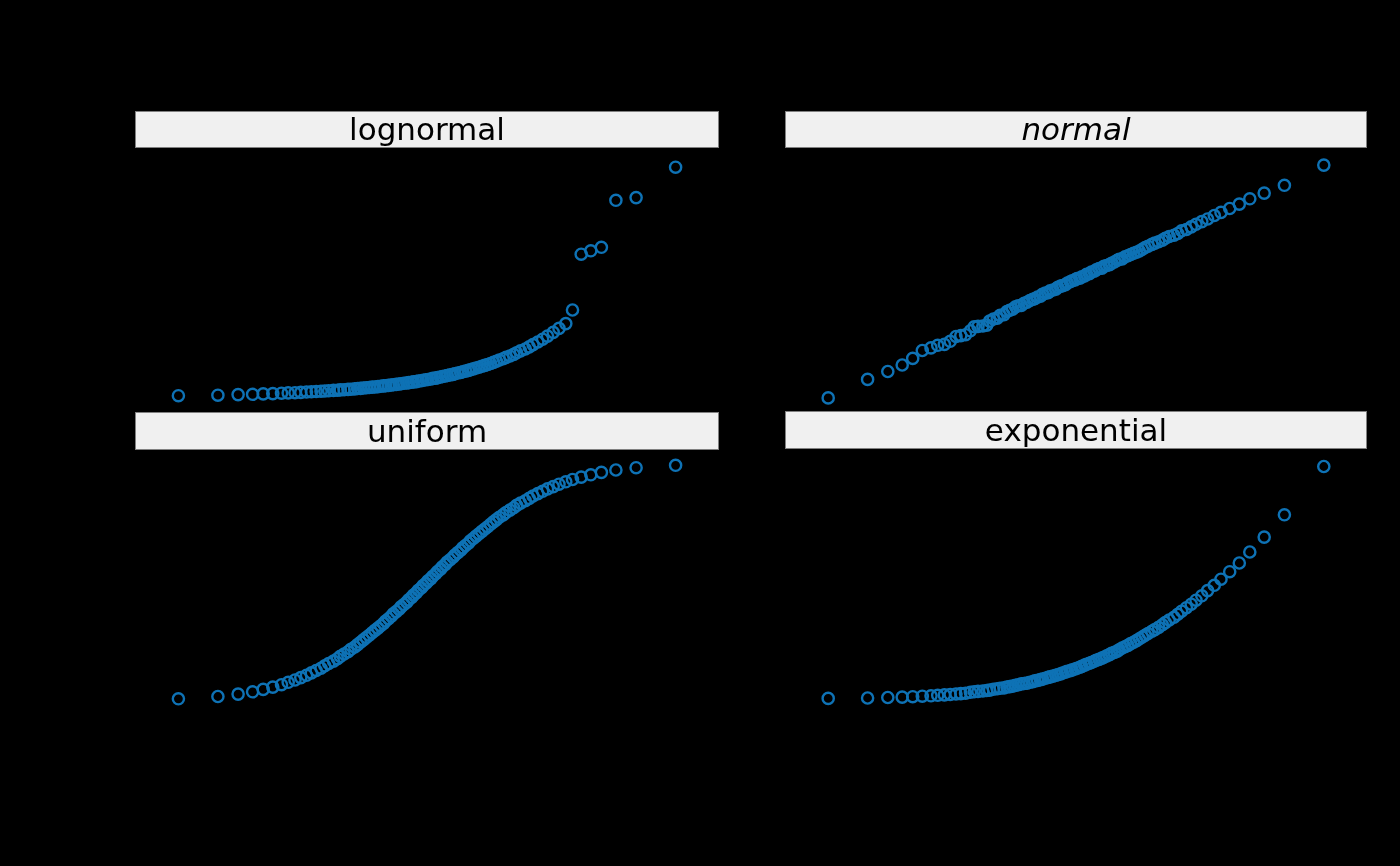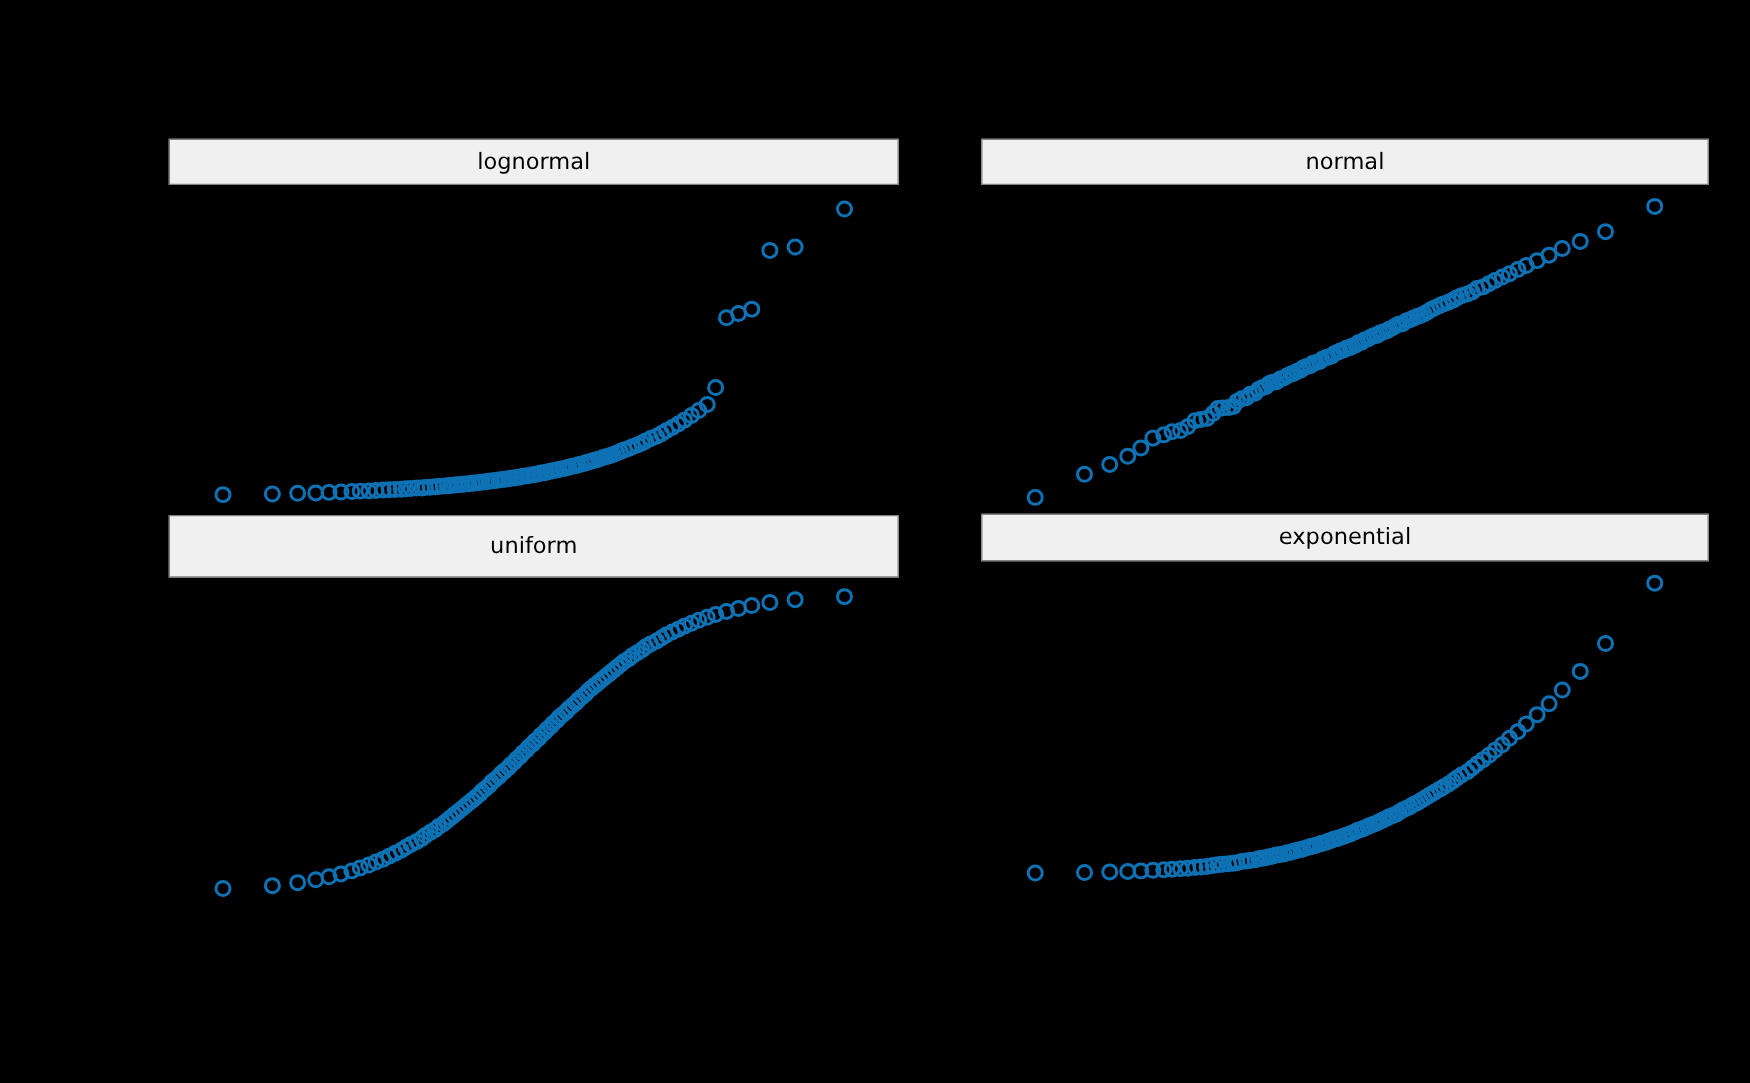--- a/index.html
+++ b/index.html
@@ -1,21 +1,21 @@
 <!DOCTYPE html>
 <html><head>
 <meta charset="utf-8">
 <style>
   html,body{margin:0;padding:0;background:#000;}
   .figure{position:relative;width:1400px;height:866px;background:#000000;overflow:hidden;
           font-family:"DejaVu Sans", sans-serif;}
   .facet{position:absolute;}
   .strip{box-sizing:border-box;background:#f0f0f0;border:1.5px solid #808080;
          display:flex;align-items:center;justify-content:center;
-         font-size:18px;color:#000;line-height:1;}
+         font-size:31px;color:#000;line-height:1;}
   .panel{display:block;background:transparent;}
 </style>
 </head>
 <body>
 
 <div class="figure">
 
   <div class="facet" style="left:135px;top:111px;width:584px;">
     <div class="strip" style="height:37px;">
       <span>lognormal</span>
@@ -120,21 +120,21 @@
           <circle cx="455.8" cy="102.8" r="5.6" fill="none" stroke="#0e72b5" stroke-width="2.4"></circle>
           <circle cx="466.4" cy="99.3" r="5.6" fill="none" stroke="#0e72b5" stroke-width="2.4"></circle>
           <circle cx="480.9" cy="52.3" r="5.6" fill="none" stroke="#0e72b5" stroke-width="2.4"></circle>
           <circle cx="501.1" cy="49.6" r="5.6" fill="none" stroke="#0e72b5" stroke-width="2.4"></circle>
           <circle cx="540.6" cy="19.2" r="5.6" fill="none" stroke="#0e72b5" stroke-width="2.4"></circle>
         </g>
       </svg>
   </div>
 
   <div class="facet" style="left:785px;top:111px;width:582px;">
-    <div class="strip" style="height:37px;">
+    <div class="strip" style="height:37px;font-style:italic;">
       <span>normal</span>
     </div>
     <svg class="panel" width="582" height="263">
         <g>
           <circle cx="43.2" cy="249.9" r="5.6" fill="none" stroke="#0e72b5" stroke-width="2.4"></circle>
           <circle cx="82.6" cy="231.4" r="5.6" fill="none" stroke="#0e72b5" stroke-width="2.4"></circle>
           <circle cx="102.8" cy="223.5" r="5.6" fill="none" stroke="#0e72b5" stroke-width="2.4"></circle>
           <circle cx="117.2" cy="217.0" r="5.6" fill="none" stroke="#0e72b5" stroke-width="2.4"></circle>
           <circle cx="127.7" cy="210.4" r="5.6" fill="none" stroke="#0e72b5" stroke-width="2.4"></circle>
           <circle cx="137.3" cy="202.5" r="5.6" fill="none" stroke="#0e72b5" stroke-width="2.4"></circle>
@@ -230,21 +230,21 @@
           <circle cx="454.3" cy="56.1" r="5.6" fill="none" stroke="#0e72b5" stroke-width="2.4"></circle>
           <circle cx="464.8" cy="50.8" r="5.6" fill="none" stroke="#0e72b5" stroke-width="2.4"></circle>
           <circle cx="479.2" cy="45.1" r="5.6" fill="none" stroke="#0e72b5" stroke-width="2.4"></circle>
           <circle cx="499.4" cy="37.3" r="5.6" fill="none" stroke="#0e72b5" stroke-width="2.4"></circle>
           <circle cx="538.8" cy="17.1" r="5.6" fill="none" stroke="#0e72b5" stroke-width="2.4"></circle>
         </g>
       </svg>
   </div>
 
   <div class="facet" style="left:135px;top:412px;width:584px;">
-    <div class="strip" style="height:50px;">
+    <div class="strip" style="height:38px;">
       <span>uniform</span>
     </div>
     <svg class="panel" width="584" height="263">
         <g>
           <circle cx="43.4" cy="248.8" r="5.6" fill="none" stroke="#0e72b5" stroke-width="2.4"></circle>
           <circle cx="82.9" cy="246.5" r="5.6" fill="none" stroke="#0e72b5" stroke-width="2.4"></circle>
           <circle cx="103.1" cy="244.1" r="5.6" fill="none" stroke="#0e72b5" stroke-width="2.4"></circle>
           <circle cx="117.6" cy="241.8" r="5.6" fill="none" stroke="#0e72b5" stroke-width="2.4"></circle>
           <circle cx="128.2" cy="239.4" r="5.6" fill="none" stroke="#0e72b5" stroke-width="2.4"></circle>
           <circle cx="137.8" cy="237.1" r="5.6" fill="none" stroke="#0e72b5" stroke-width="2.4"></circle>

